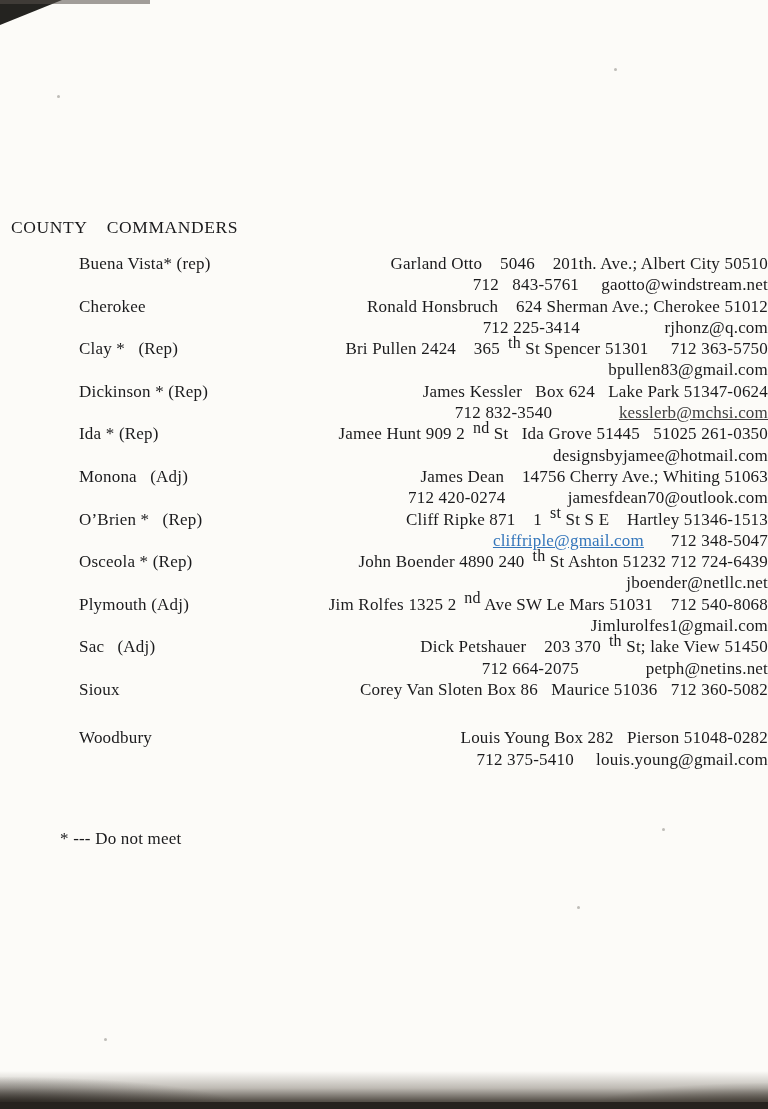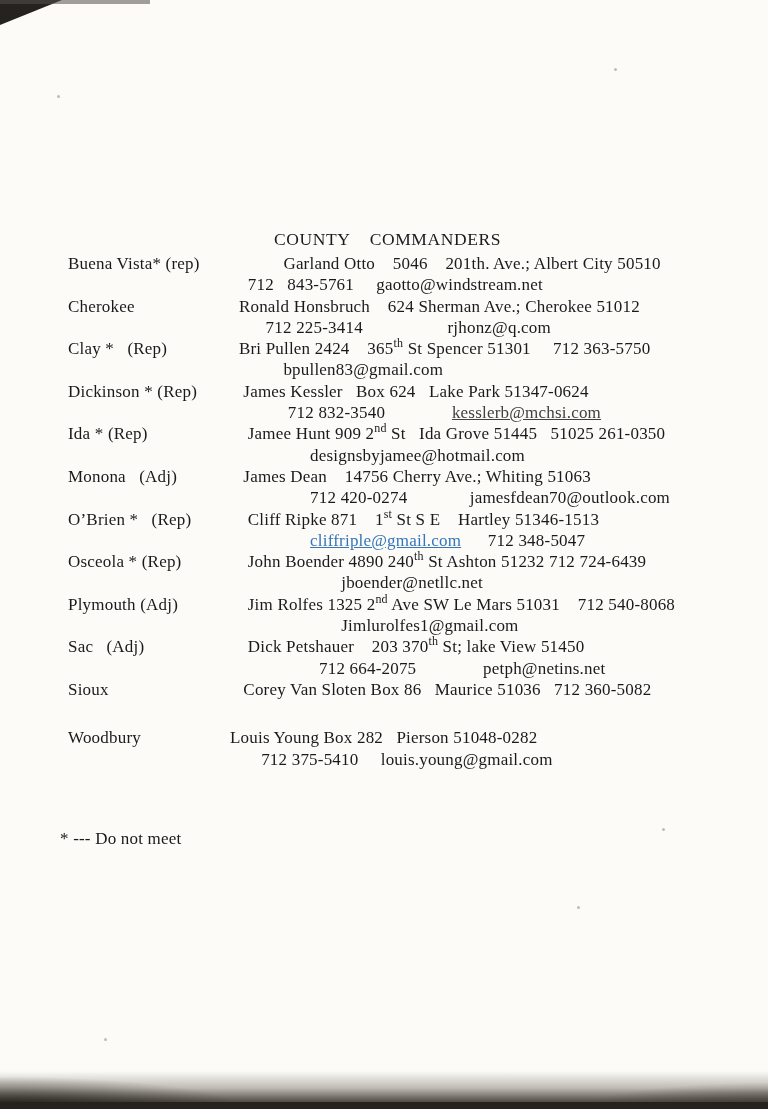--- a/index.html
+++ b/index.html
@@ -4,37 +4,37 @@
 <style>
   html,body{margin:0;padding:0;}
   body{width:768px;height:1109px;background:#e9e7e3;}
   .page{
     position:relative;width:768px;height:1109px;overflow:hidden;
     background:#fcfbf8;
     font-family:"Liberation Serif", serif;
     color:#1a1a1c;
   }
   .title{
-    position:absolute;top:213px;left:0;right:0;margin:16px;padding-left:7px;
-    text-align:center;font-size:17.5px;font-weight:400;
+    position:absolute;top:213px;left:0;right:0;margin:4px;padding-left:7px;
+    text-align:left;font-size:17.5px;font-weight:400;
     white-space:pre;letter-spacing:.6px;
   }
-  .entries{position:absolute;top:253px;left:0;right:0;}
+  .entries{position:absolute;top:253px;left:11px;right:0;text-align:right;}
   .entry{position:relative;}
   .entry.gap{margin-top:27px;}
   .county{
     position:absolute;left:68px;top:0;
     white-space:pre;font-size:17px;line-height:21.3px;letter-spacing:.2px;
   }
   .lines{margin-left:230px;}
   .line{
     white-space:pre;font-size:17px;line-height:21.3px;height:21.3px;
     letter-spacing:.2px;
   }
-  .line sup{font-size:12px;line-height:0;}
+  .line sup{font-size:16px;line-height:0;margin-left:8px;}
   .email-link{text-decoration:underline;cursor:pointer;}
   .footnote{
     position:absolute;left:60px;top:829px;
     font-size:17px;white-space:pre;letter-spacing:.2px;
   }
   
   .scan-corner{
     position:absolute;top:0;left:0;width:0;height:0;
     border-top:25px solid #242320;border-right:62px solid transparent;
   }

